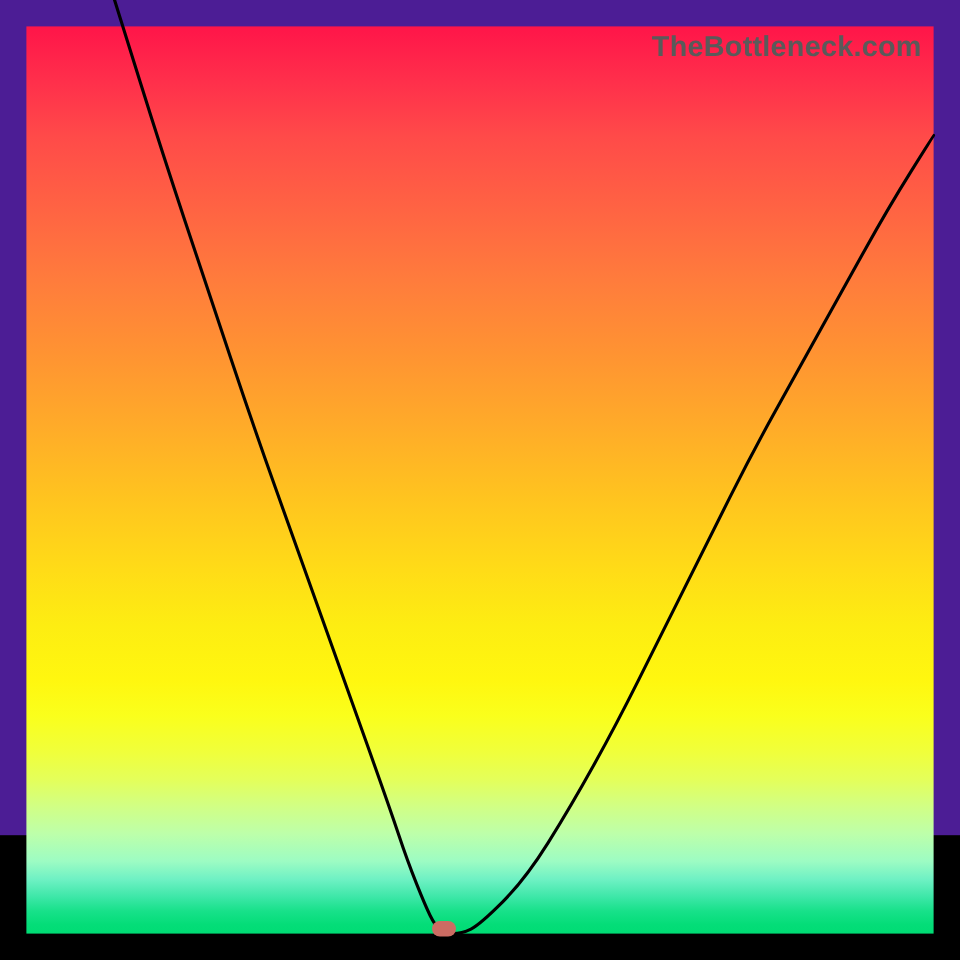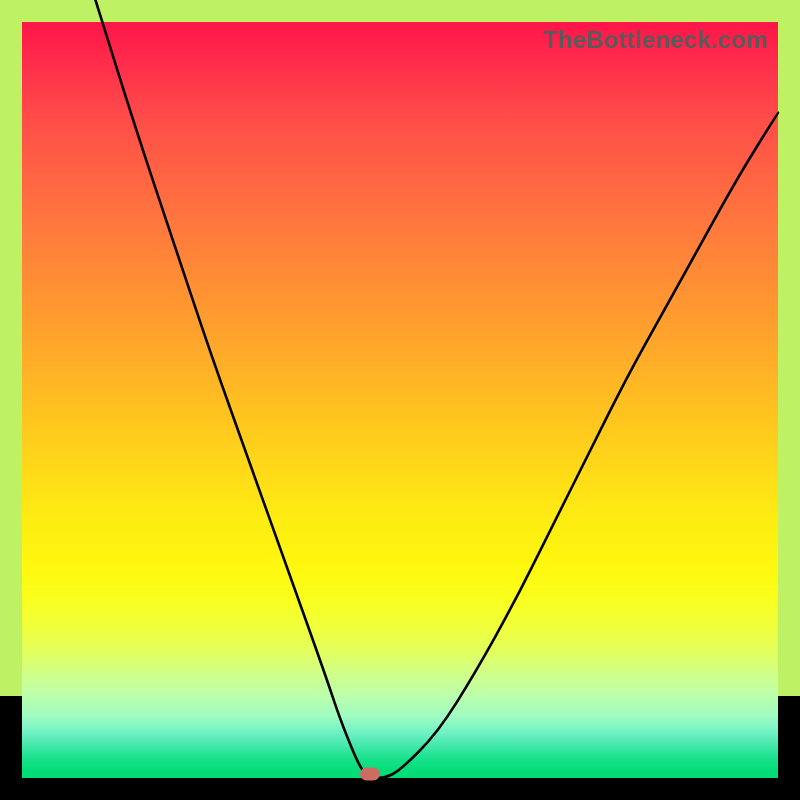--- a/index.html
+++ b/index.html
@@ -8,21 +8,21 @@
     width: 800px;
     height: 800px;
     overflow: hidden;
     background: #000;
     font-family: Arial, Helvetica, sans-serif;
   }
   .frame {
     position: relative;
     width: 800px;
     height: 696px;
-    background: #bef264;
+    background: #4c1d95;
   }
   .plot {
     position: absolute;
     left: 22px;
     top: 22px;
     width: 756px;
     height: 756px;
     
     background: linear-gradient(
       to bottom,

